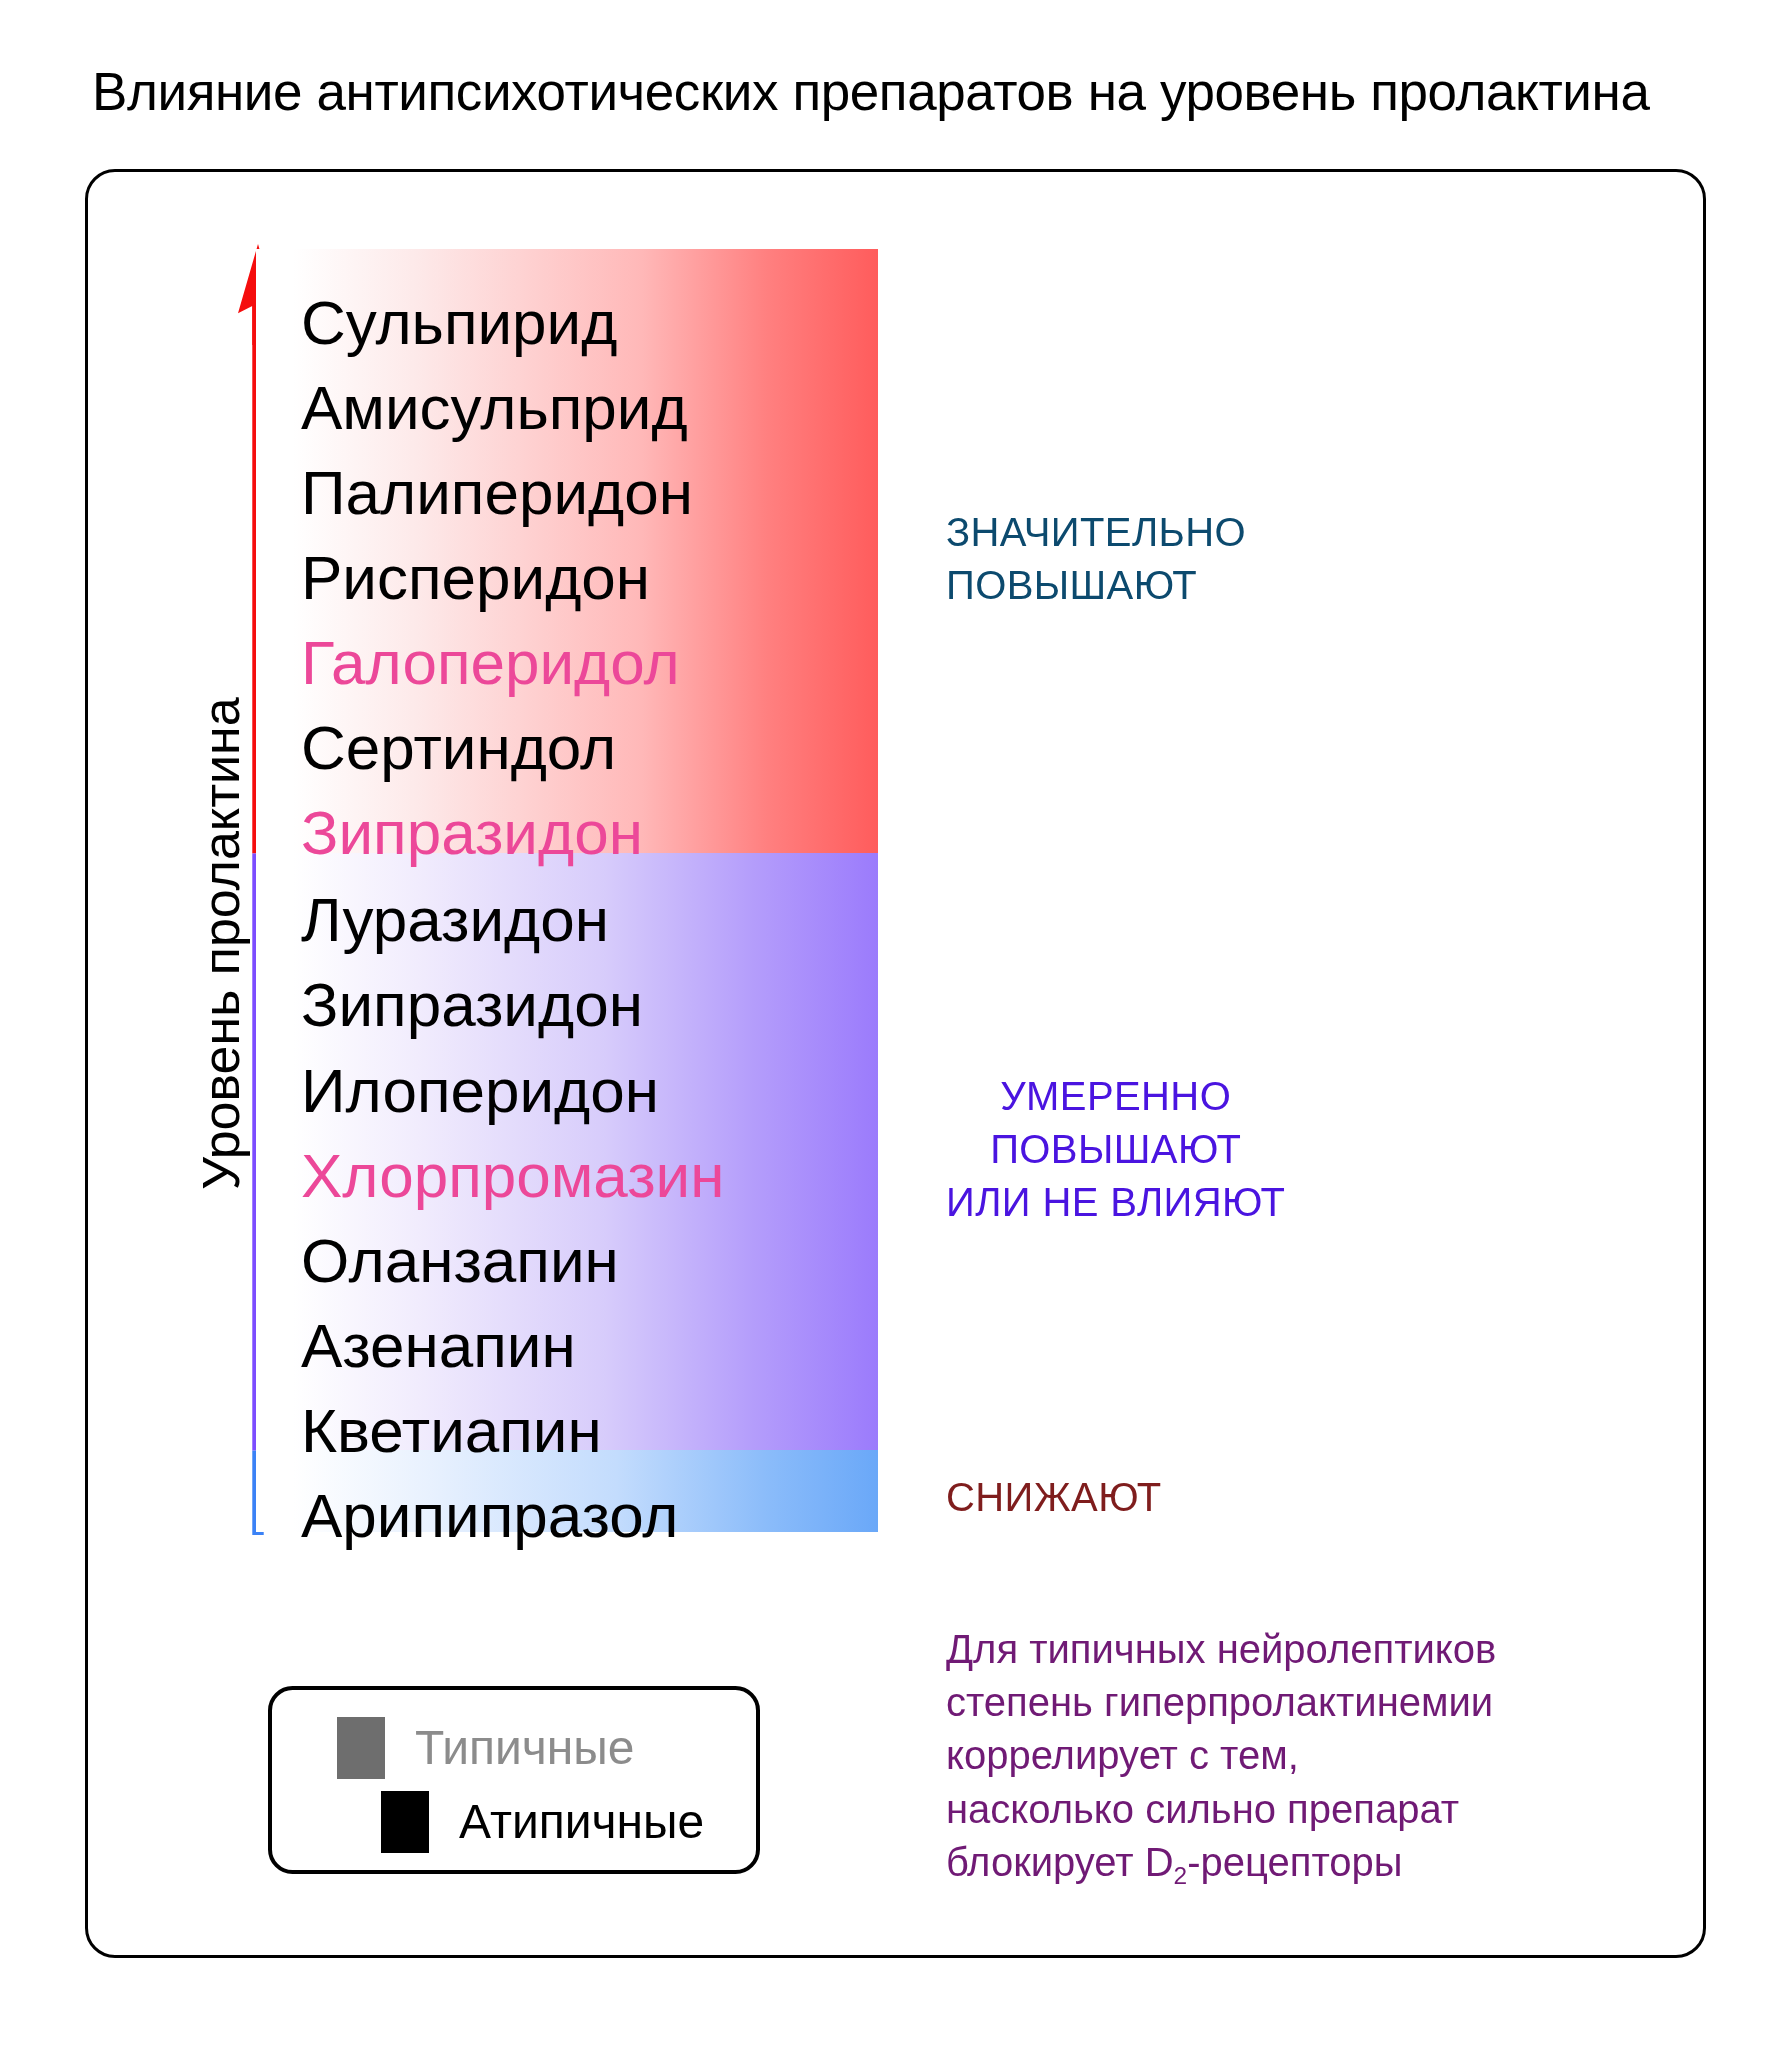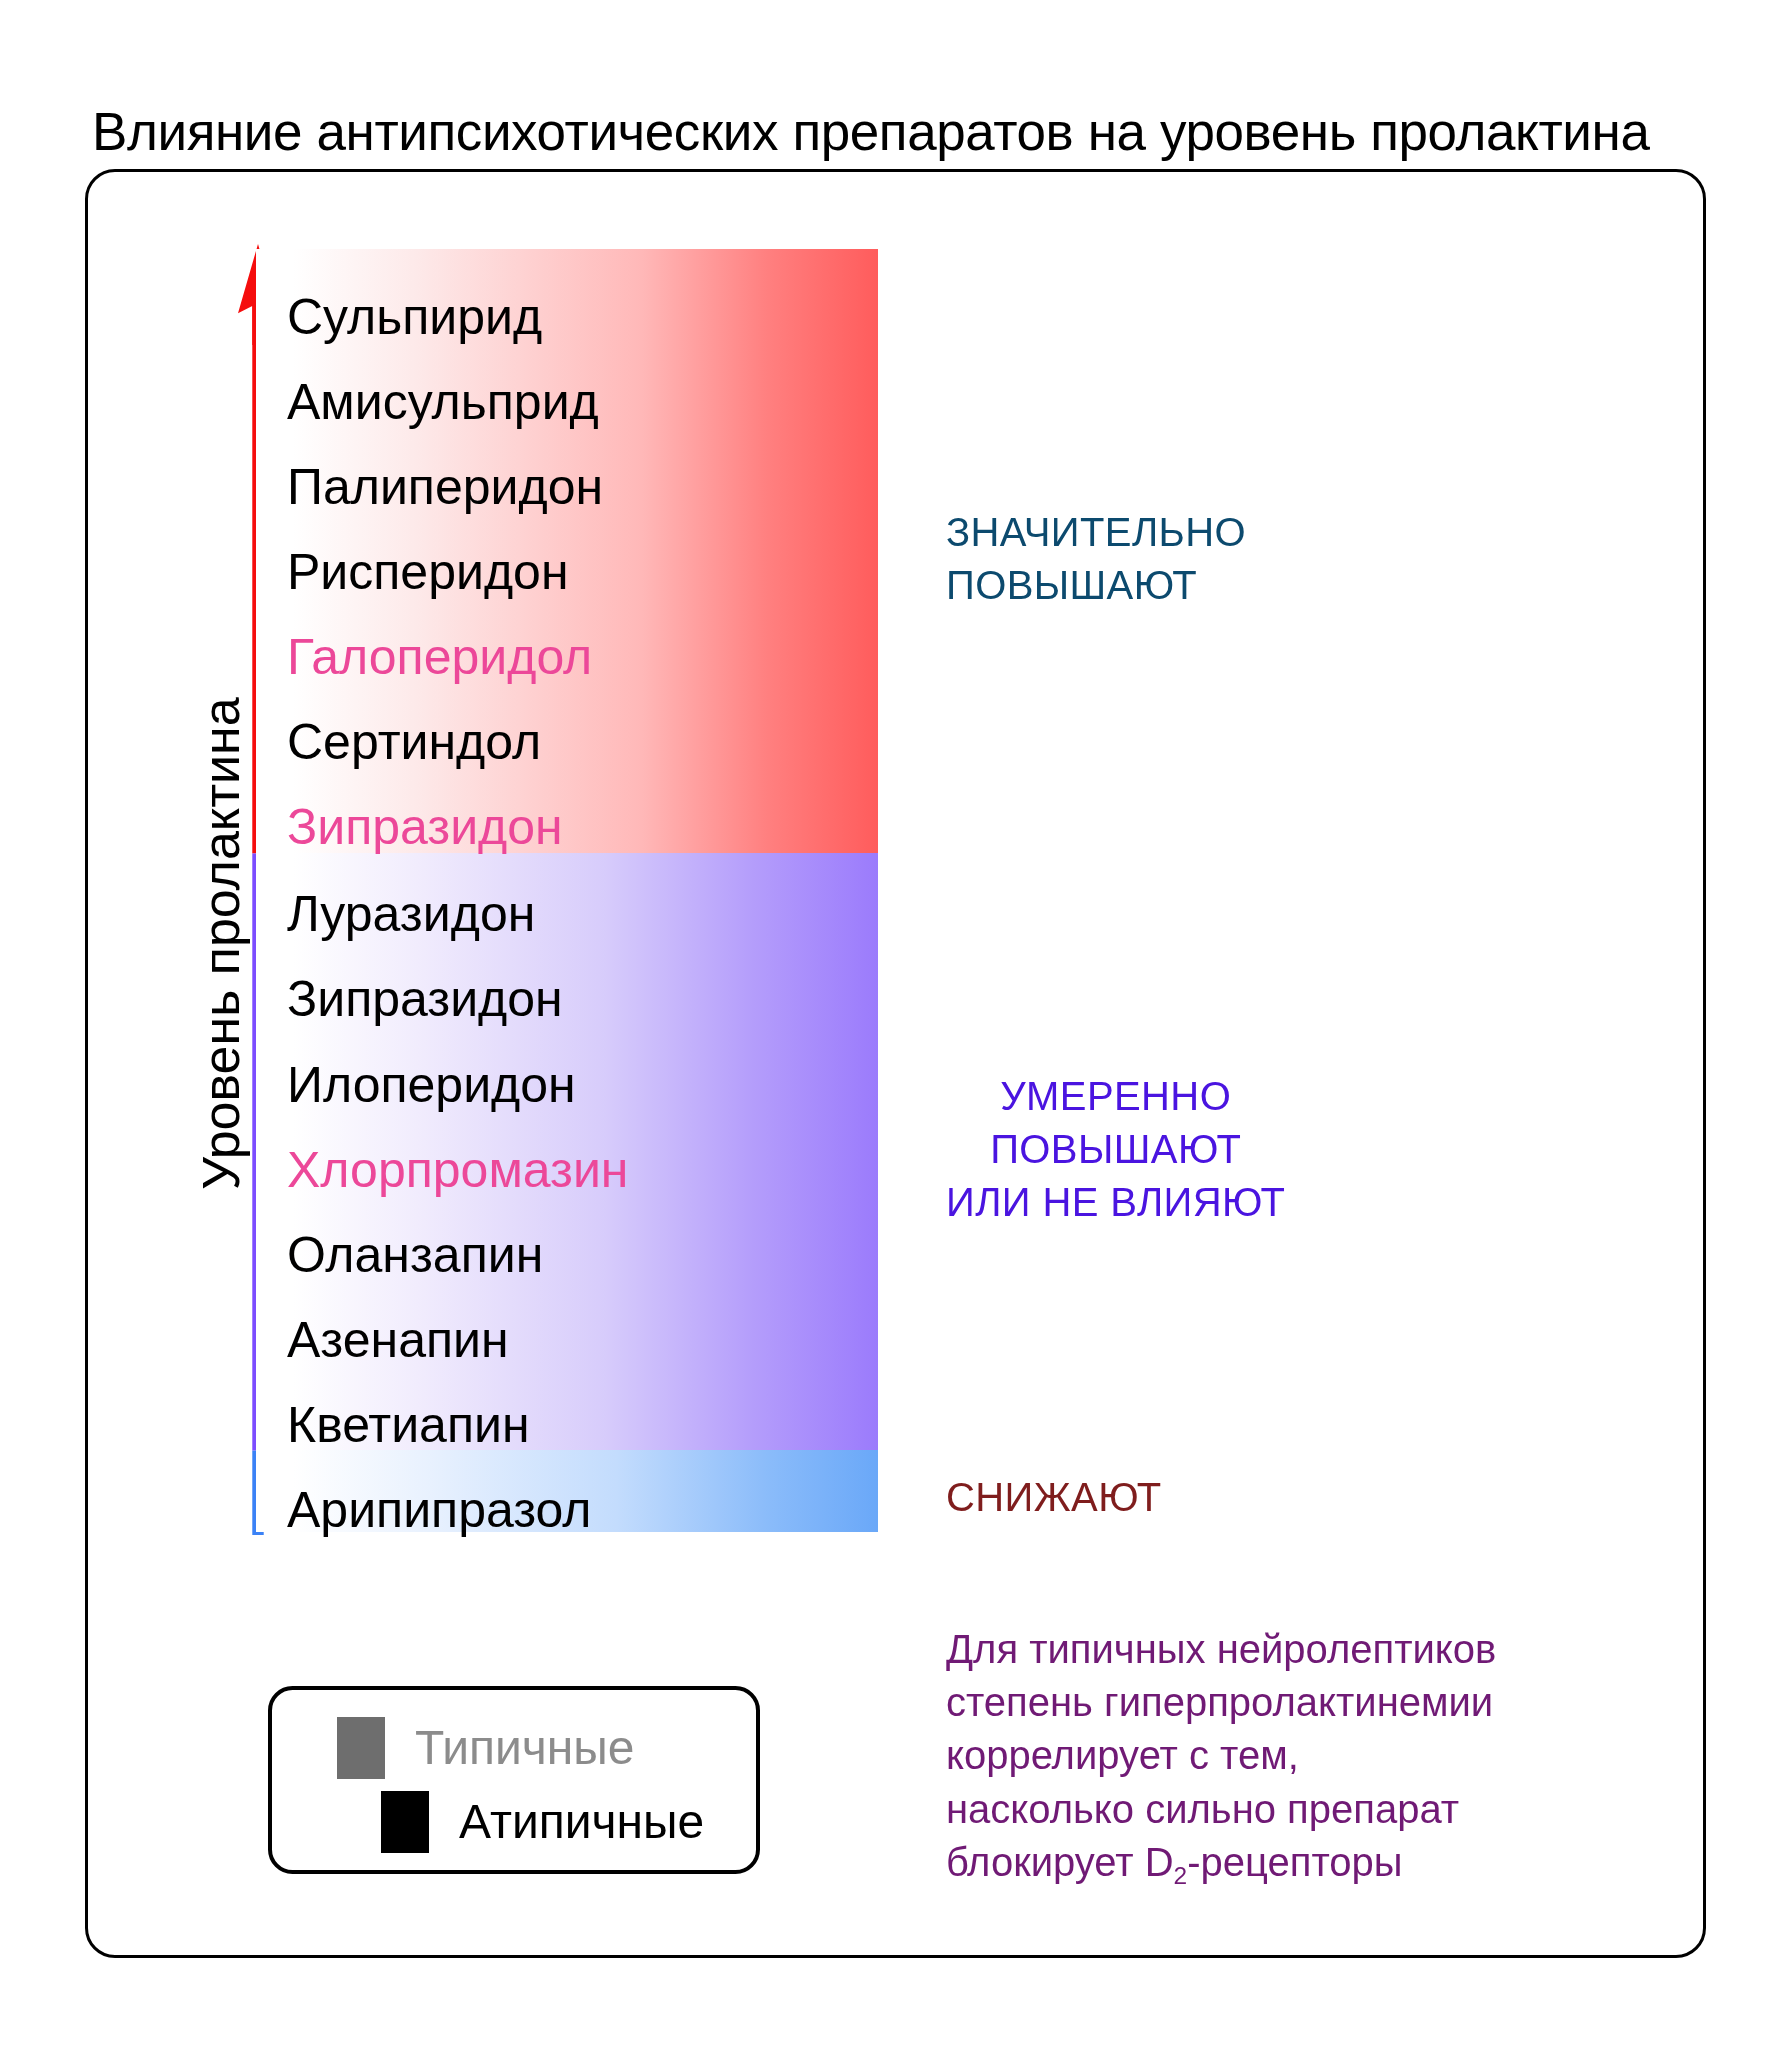--- a/index.html
+++ b/index.html
@@ -18,21 +18,20 @@
   
   #page-title {
     position: absolute;
     left: 92px;
     top: 63px;
     font-size: 53px;
     line-height: 1.1;
     color: #000000;
     letter-spacing: -0.4px;
     white-space: nowrap;
-    margin-top: 40px;
   }
 
   
   #frame {
     position: absolute;
     left: 85px;
     top: 169px;
     width: 1621px;
     height: 1789px;
     border: 3.6px solid #000000;
@@ -80,22 +79,22 @@
   }
   #band-low {
     top: 1450px;
     height: 82px;
     background: linear-gradient(90deg, #ffffff 0%, #ffffff 6%, #e8f1fe 28%, #c3dcfd 58%, #8bbcfa 82%, #6aa8f8 100%);
   }
 
   
   .drug {
     position: absolute;
-    left: 287px;
-    font-size: 50px;
+    left: 301px;
+    font-size: 62px;
     line-height: 1;
     white-space: nowrap;
   }
   .drug.atypical { color: #000000; }
   .drug.typical  { color: #ec4899; }
 
   
   .cat-label {
     position: absolute;
     left: 946px;

